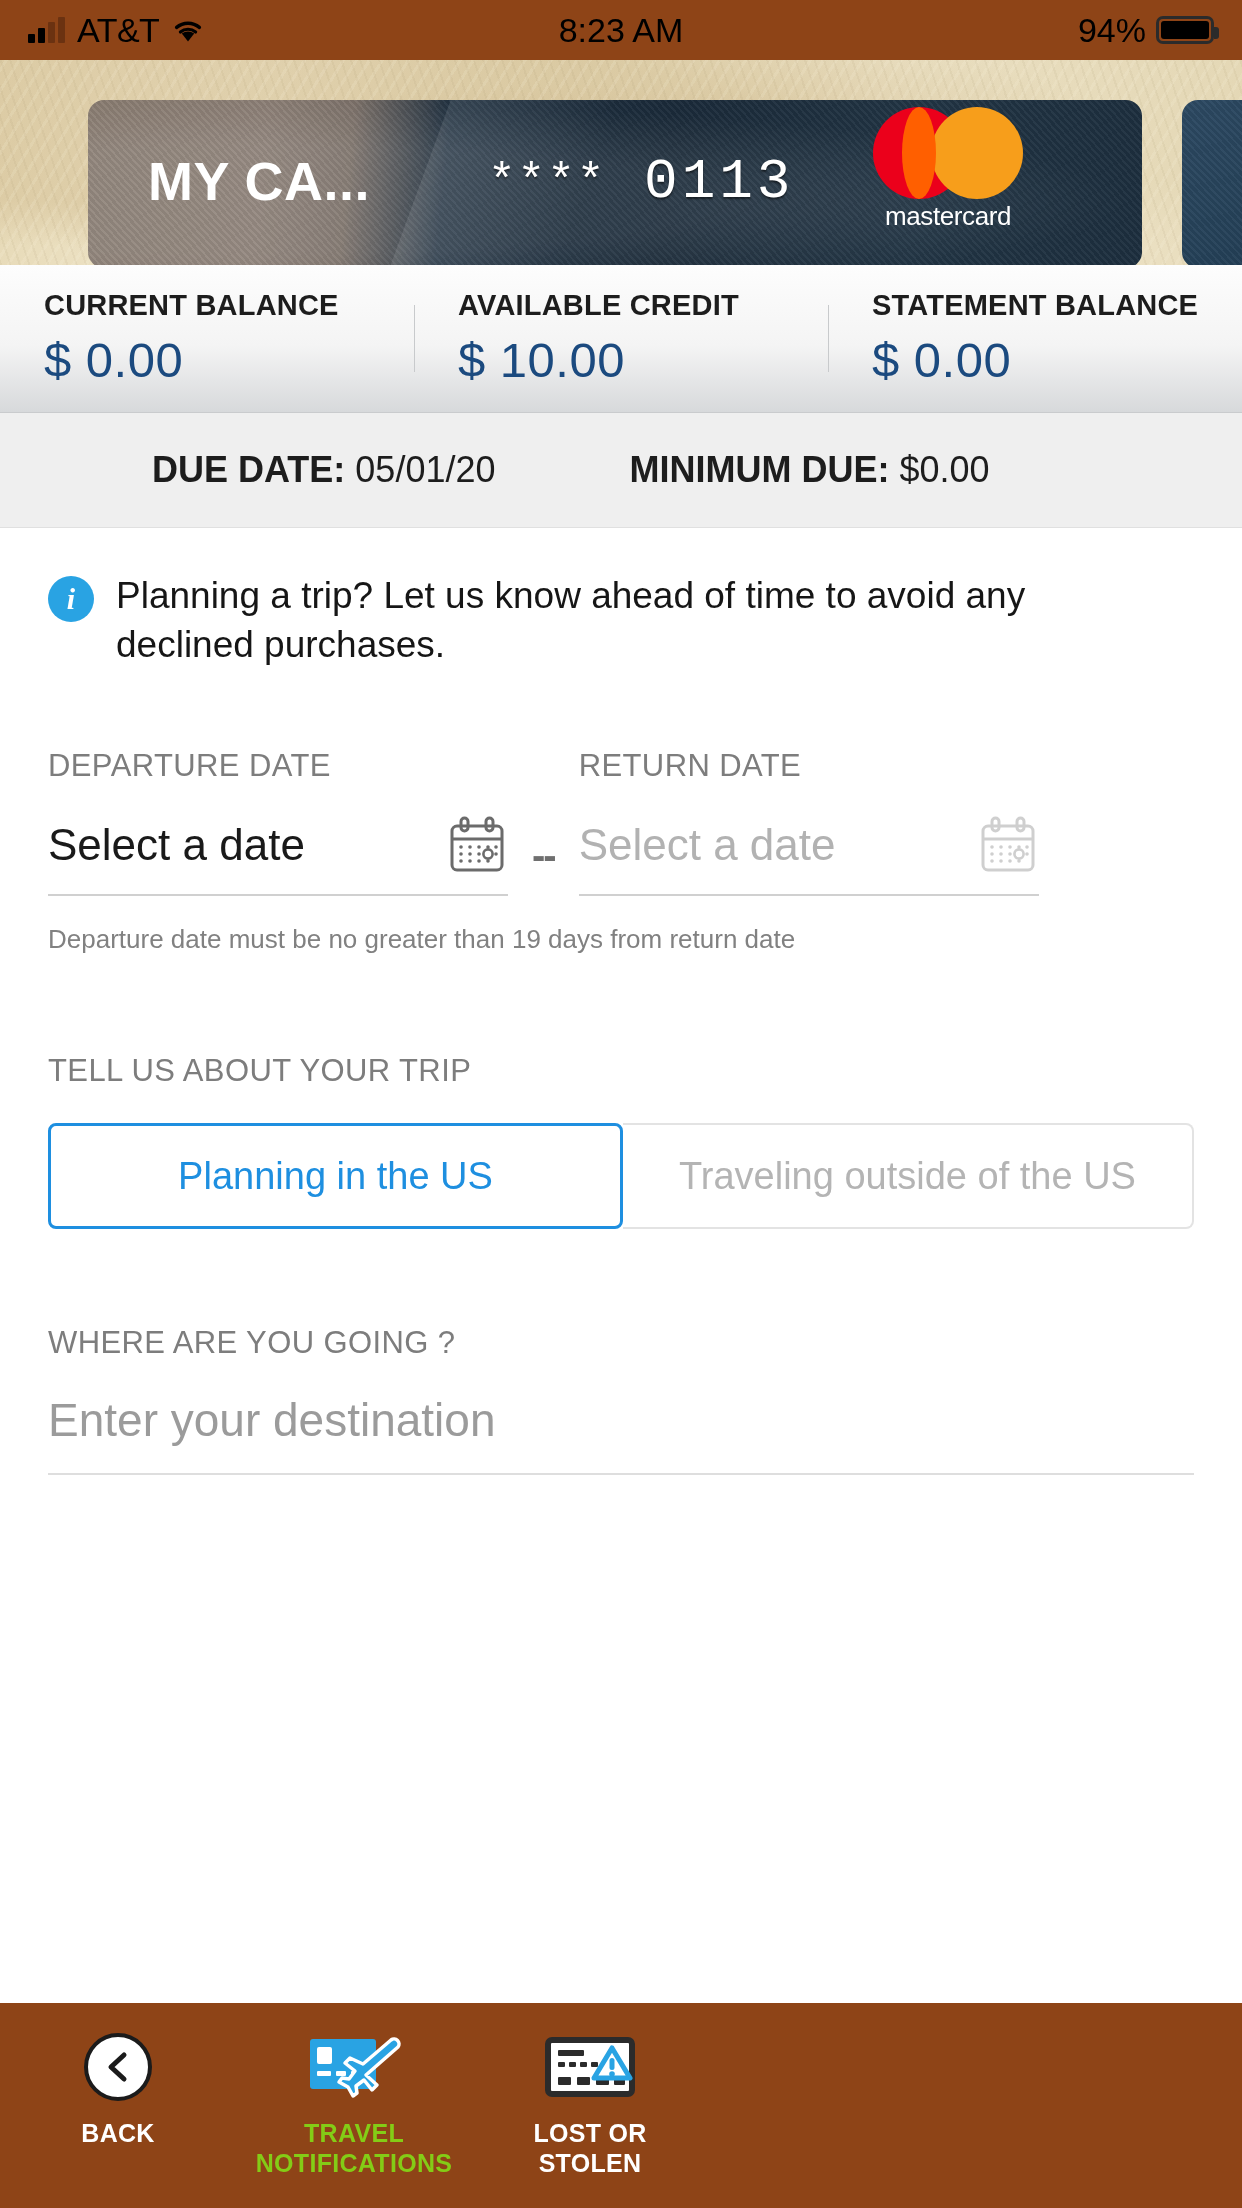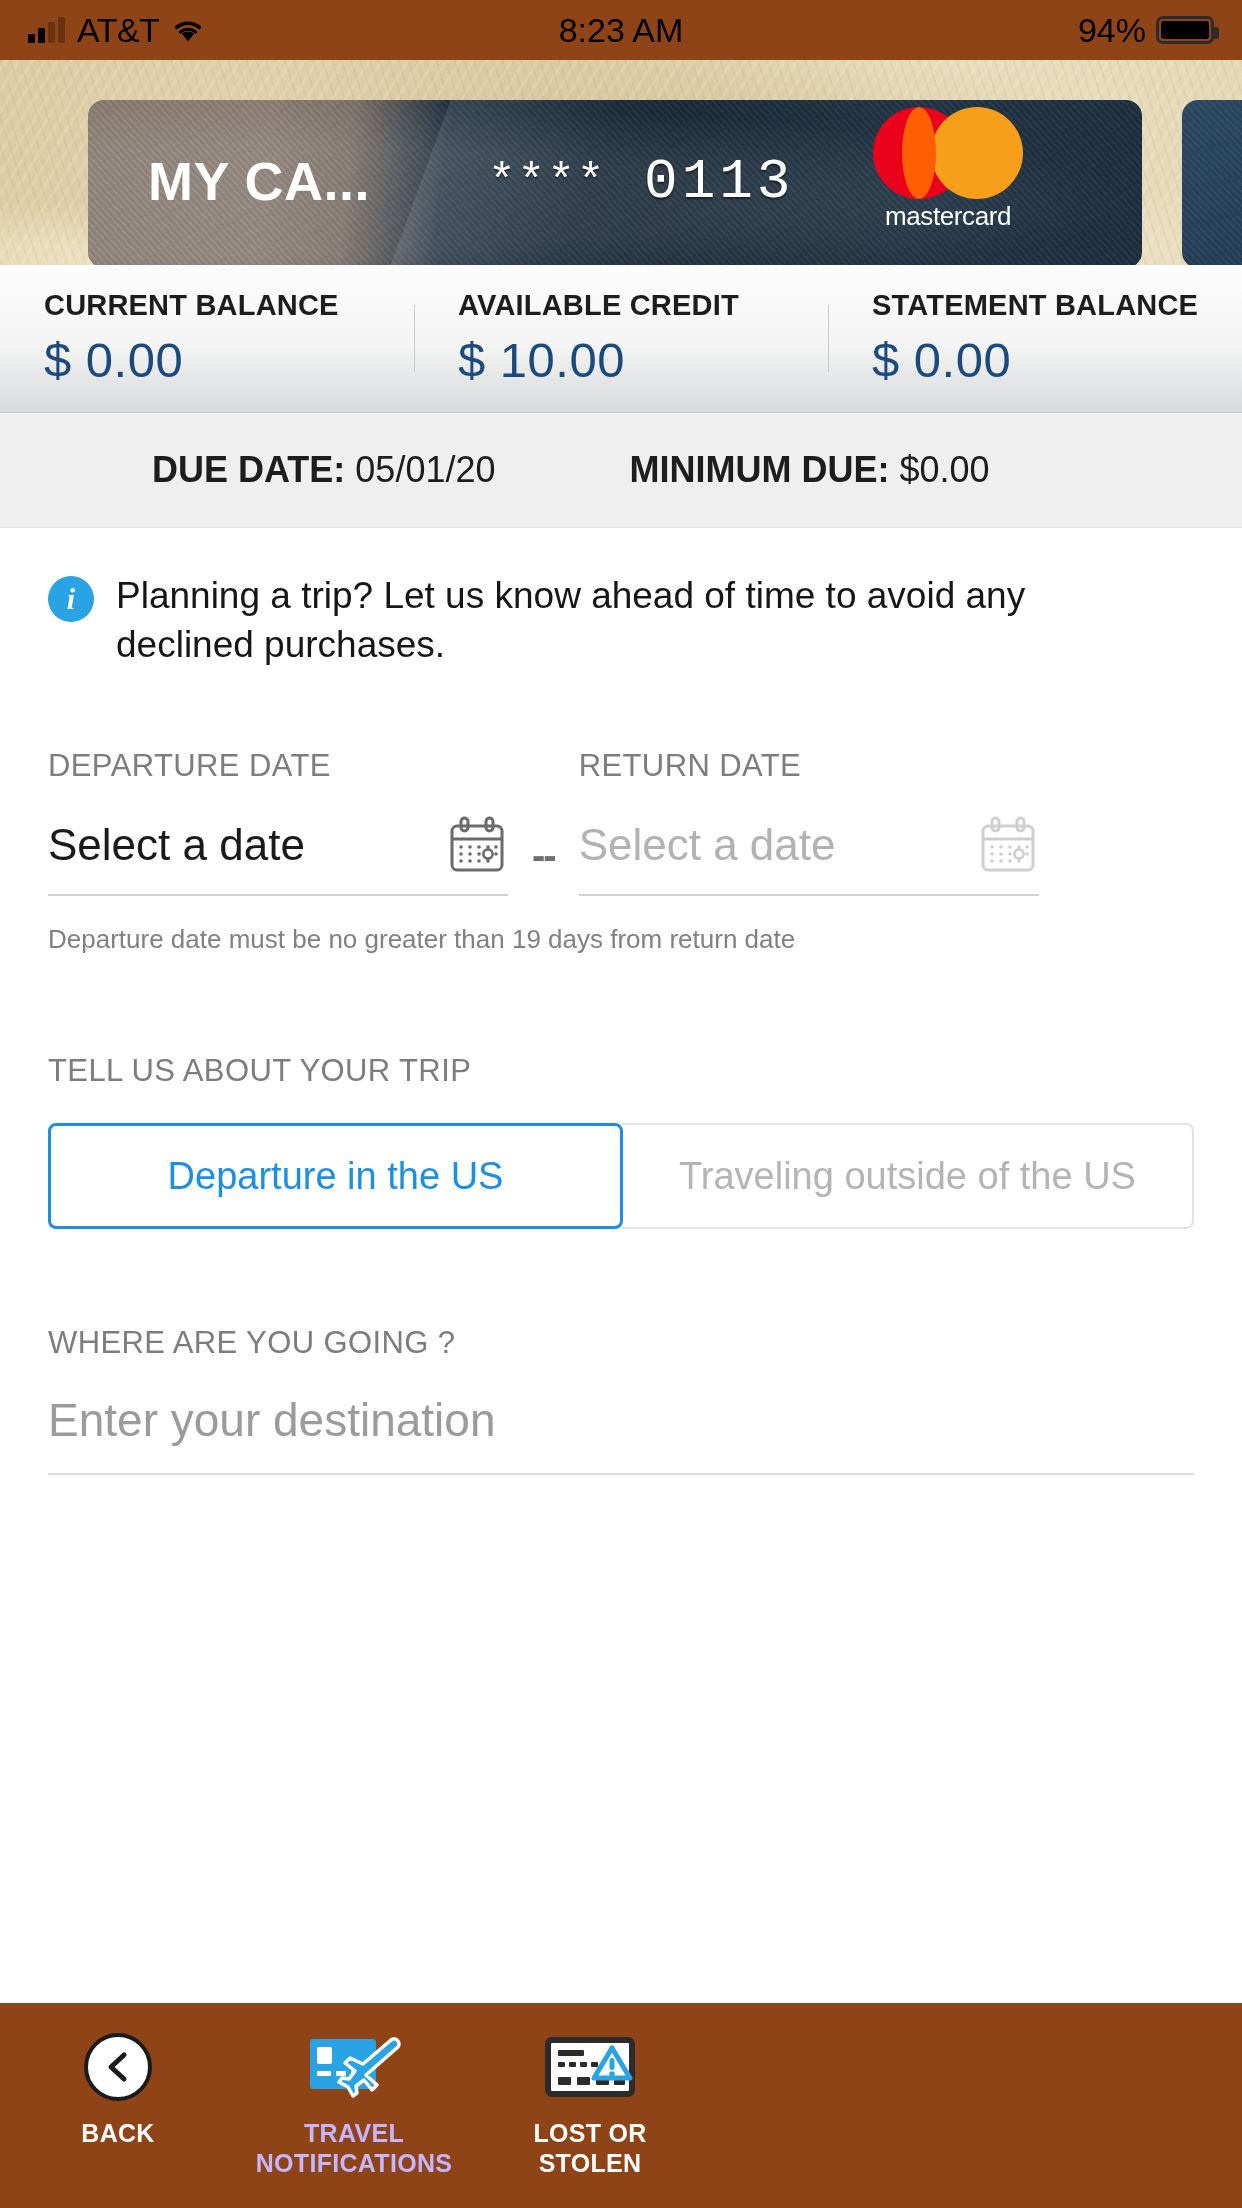--- a/index.html
+++ b/index.html
@@ -203,21 +203,21 @@
   .nav-item {
     width:236px; display:flex; flex-direction:column; align-items:center; gap:14px;
     cursor:pointer;
   }
   .nav-item:nth-child(1){ margin-left:0px; }
   .nav-ico { height:76px; display:flex; align-items:center; justify-content:center; }
   .nav-label {
     font-size:25px; font-weight:700; color:#fff; text-align:center;
     line-height:1.18; letter-spacing:0.3px;
   }
-  .nav-label.accent { color:#c4b5fd; }
+  .nav-label.accent { color:#84cc16; }
   .back-circle {
     width:68px; height:68px; border-radius:50%; background:#fff;
     border:4px solid #1b1b1b; display:flex; align-items:center; justify-content:center;
   }
 </style>
 </head>
 <body>
 
 <div class="phone">
 
@@ -366,21 +366,21 @@
           </div>
         </div>
       </div>
     </div>
 
     <div class="hint">Departure date must be no greater than 19 days from return date</div>
 
     <div class="section-label">TELL US ABOUT YOUR TRIP</div>
 
     <div class="segmented">
-      <div class="seg active">Departure in the US</div>
+      <div class="seg active">Planning in the US</div>
       <div class="seg inactive">Traveling outside of the US</div>
     </div>
 
     <div class="section-label">WHERE ARE YOU GOING ?</div>
     <div class="dest-field">
       <input class="dest-input" type="text" placeholder="Enter your destination" style="">
     </div>
   </div>
 
   <div class="bottom-nav">

